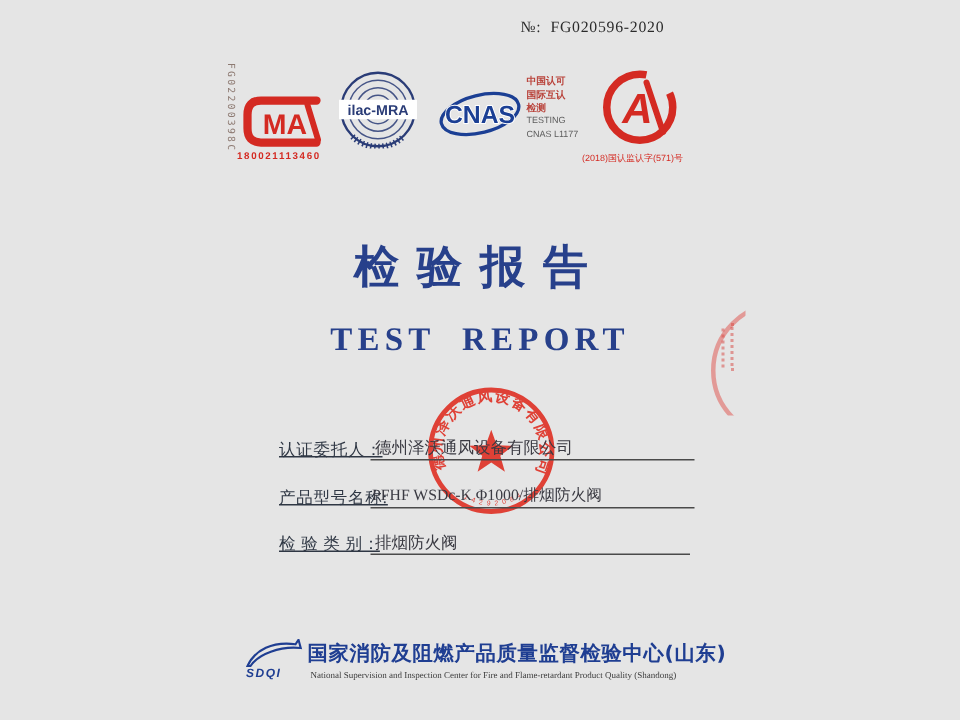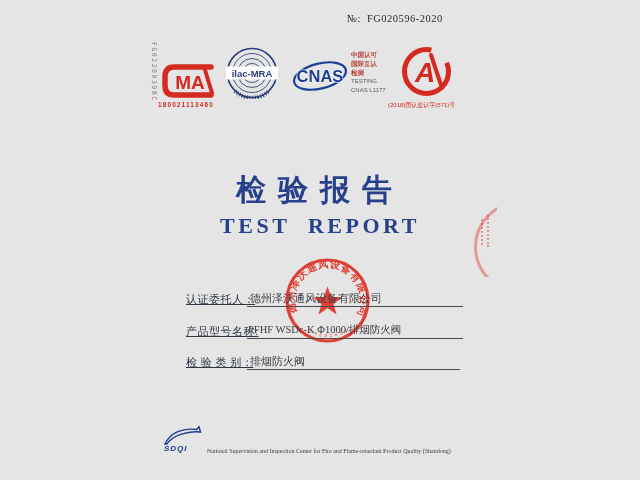--- a/index.html
+++ b/index.html
@@ -23,21 +23,21 @@
   .cnas-text .zh{font-size:6.5px;color:#b9423a;font-weight:bold;}
   .cnas-text .en{font-size:6px;color:#5d5d5d;}
   .cal-logo{top:45px;left:400px;}
   .cal-caption{top:101px;left:388px;font-size:6px;color:#d42a22;font-family:"Liberation Sans",sans-serif;}
   
   .partial-seal{top:193px;left:464px;width:33px;height:84px;overflow:hidden;}
   .partial-seal .ring{position:absolute;left:10px;top:8px;width:86px;height:86px;border-radius:50%;
                       border:3px solid rgba(224,92,87,.55);}
   .partial-seal .mark{position:absolute;width:0;border-left:2px dotted rgba(216,70,64,.5);}
   
-  .title-zh{top:170px;left:140px;width:360px;text-align:center;font-size:30px;font-weight:bold;
+  .title-zh{top:158px;left:140px;width:360px;text-align:center;font-size:30px;font-weight:bold;
             color:#27408b;letter-spacing:12px;font-family:"DejaVu Sans","Liberation Sans",sans-serif;}
   .title-en{top:213px;left:140px;width:360px;text-align:center;font-size:22px;font-weight:bold;
             color:#27408b;letter-spacing:3.5px;word-spacing:9px;}
   
   .company-seal{top:257px;left:284px;opacity:.88;}
   
   .form-row .label{color:#2f3744;font-size:11px;letter-spacing:.5px;text-decoration:underline;}
   .form-row .value{color:#3a3a42;font-size:11px;}
   .underline{height:1.4px;background:#4a4a4a;}
   .lab1{top:292px;left:186px;} .val1{top:291px;left:250px;} .ul1{top:306px;left:247px;width:216px;}
@@ -138,15 +138,16 @@
   <div class="form-row">
     <span class="abs label lab3">检 验 类 别：</span>
     <span class="abs value val3">排烟防火阀</span>
     <div class="abs underline ul3"></div>
   </div>
 
   <svg class="abs sdqi-swoosh" width="40" height="20" viewBox="0 0 40 20">
     <path d="M2,18 C7,7 19,1.5 34,3.5 L36,0.5 L37.5,6 C24,4.5 9,10 4,18 Z" fill="none" stroke="#1f3e92" stroke-width="1.4"></path>
   </svg>
   <div class="abs sdqi-text">SDQI</div>
+  <div class="abs footer-zh">国家消防及阻燃产品质量监督检验中心(山东)</div>
   <div class="abs footer-en">National Supervision and Inspection Center for Fire and Flame-retardant Product Quality (Shandong)</div>
 
 </div>
 
 </body></html>

